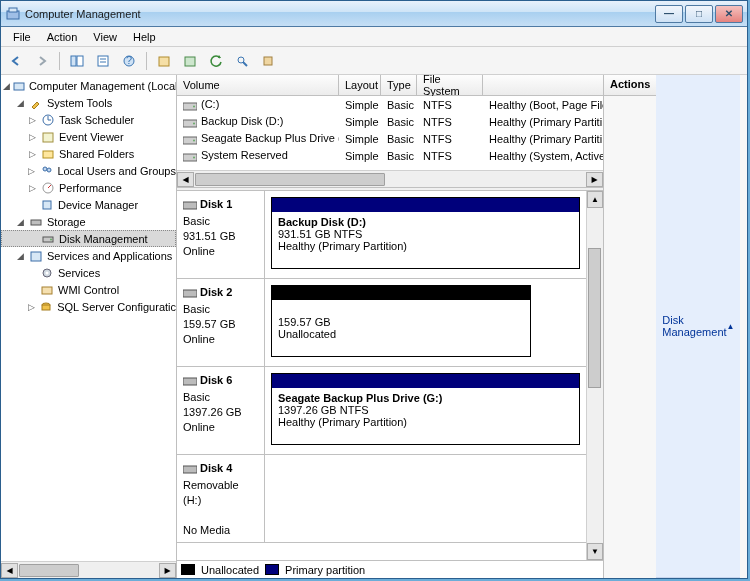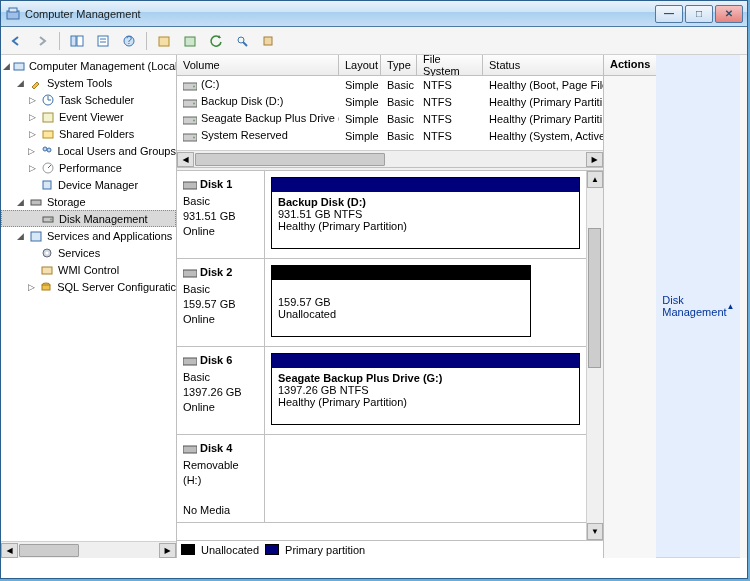--- a/index.html
+++ b/index.html
@@ -93,20 +93,26 @@
         </div>
       <div class="winbtn">
           <span>□</span>
         </div>
       <div class="winbtn close">
           <span>✕</span>
         </div>
     </div>
   </div>
 
+  <div class="menubar">
+    <div class="mi">File</div>
+    <div class="mi">Action</div>
+    <div class="mi">View</div>
+    <div class="mi">Help</div>
+  </div>
 
   <div class="toolbar">
     <div class="tbbtn">
         <svg width="14" height="14">
           <path d="M9 3 L4 7 L9 11" fill="none" stroke="#3c76b3" stroke-width="2"></path>
         </svg>
       </div>
     <div class="tbbtn">
         <svg width="14" height="14">
           <path d="M5 3 L10 7 L5 11" fill="none" stroke="#9aa6b0" stroke-width="2"></path>
@@ -317,21 +323,20 @@
         <div class="hscroll-btn">▶</div>
       </div>
     </div>
 
     <div class="centerpane">
       <div class="volheader">
         <div class="vh-col" style="width:162px">Volume</div>
         <div class="vh-col" style="width:42px">Layout</div>
         <div class="vh-col" style="width:36px">Type</div>
         <div class="vh-col" style="width:66px">File System</div>
-        <div class="vh-col" style="flex:1;border-right:none">Status</div>
       </div>
       <div class="vollist" id="vollist">
           <div class="vol-row">
             <div class="vol-cell" style="width:162px"><span class="drive-icon"><svg width="14" height="10">
                   <rect x="0" y="2" width="14" height="7" fill="#cfcfcf" stroke="#666"></rect>
                   <circle cx="11" cy="5.5" r="1" fill="#6a6"></circle>
                 </svg></span><span>(C:)</span></div>
             <div class="vol-cell" style="width:42px">Simple</div>
             <div class="vol-cell" style="width:36px">Basic</div>
             <div class="vol-cell" style="width:66px">NTFS</div>

